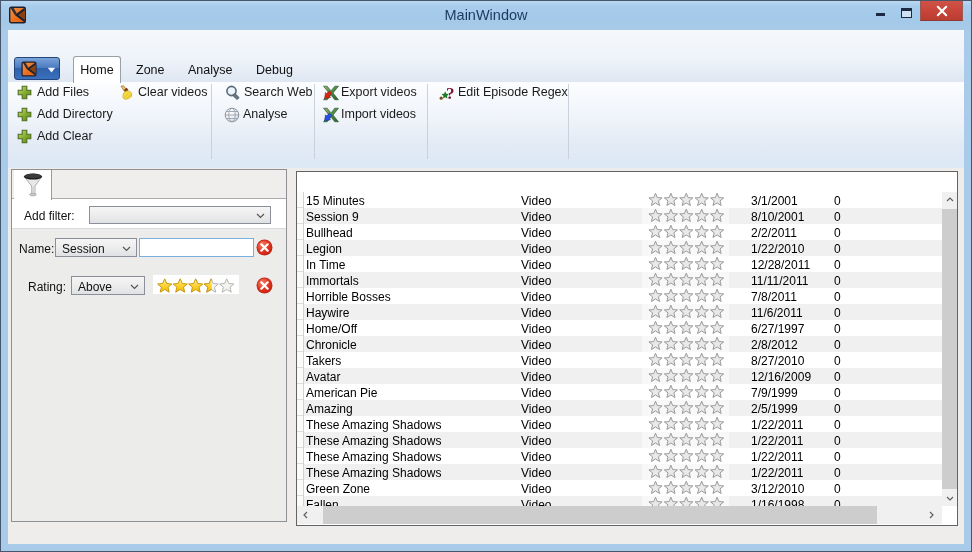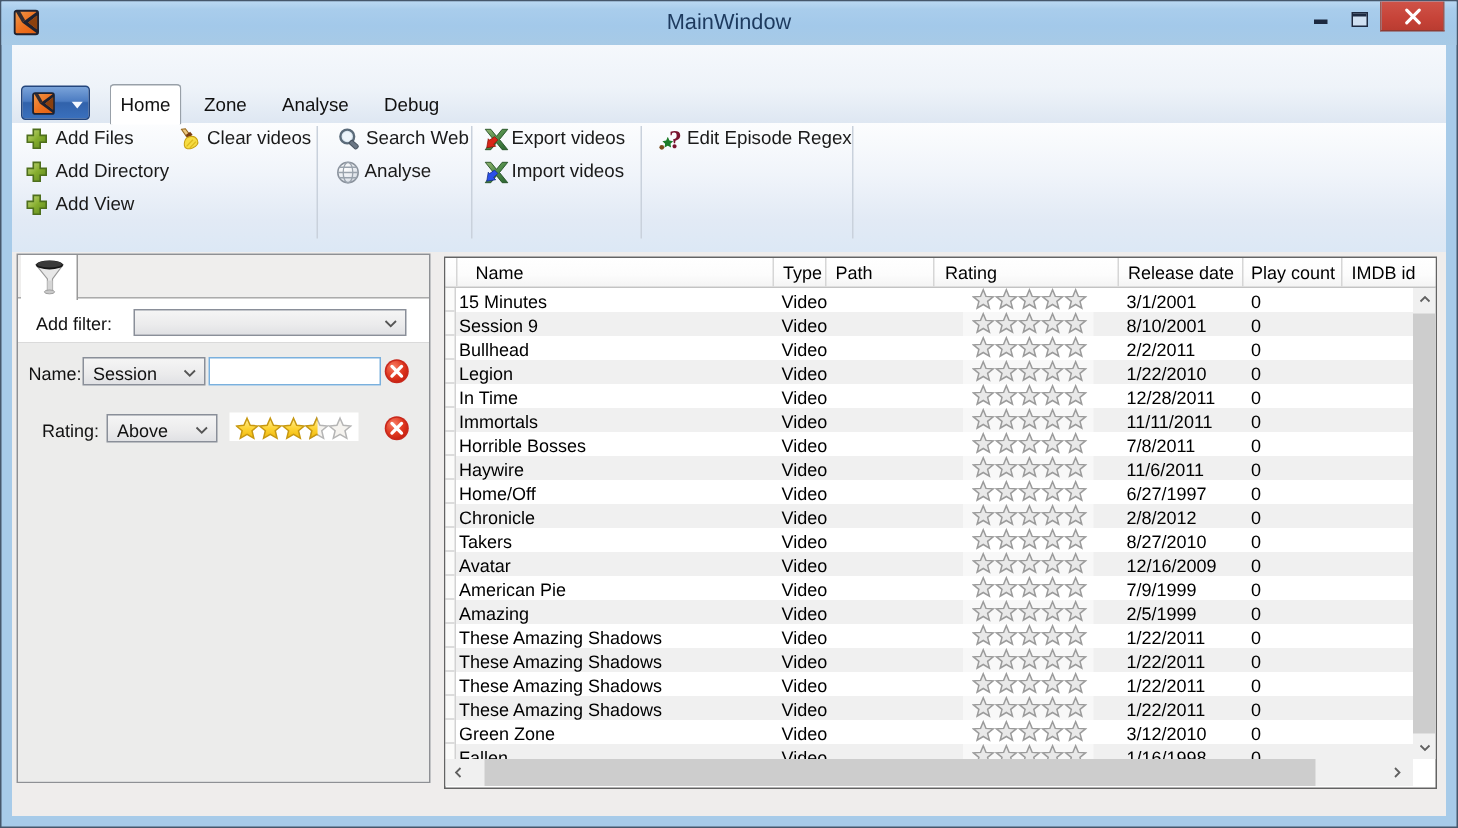--- a/index.html
+++ b/index.html
@@ -102,21 +102,21 @@
 <div class="rbtn" style="left:17px;top:105px">
     <svg width="15" height="15" viewBox="0 0 15 15">
       <path d="M5.2,1.2 L9.8,1.2 L9.8,5.2 L13.8,5.2 L13.8,9.8 L9.8,9.8 L9.8,13.8 L5.2,13.8 L5.2,9.8 L1.2,9.8 L1.2,5.2 L5.2,5.2 Z" fill="url(#gg)" stroke="#4e6f1d" stroke-width="1.1"></path>
     </svg>
     <span>Add Directory</span>
   </div>
 <div class="rbtn" style="left:17px;top:127px">
     <svg width="15" height="15" viewBox="0 0 15 15">
       <path d="M5.2,1.2 L9.8,1.2 L9.8,5.2 L13.8,5.2 L13.8,9.8 L9.8,9.8 L9.8,13.8 L5.2,13.8 L5.2,9.8 L1.2,9.8 L1.2,5.2 L5.2,5.2 Z" fill="url(#gg)" stroke="#4e6f1d" stroke-width="1.1"></path>
     </svg>
-    <span>Add View</span>
+    <span>Add Clear</span>
   </div>
 <div class="rbtn" style="left:119px;top:83px">
     <svg width="16" height="16" viewBox="0 0 16 16">
       <path d="M2,1.2 L4.6,0.8 L7.4,4.6 L5.4,6.2 Z" fill="#ecc77e" stroke="#96681e" stroke-width=".7"></path>
       <path d="M4.8,5 L7.8,2.8 L9.4,4.9 L6.4,7.2 Z" fill="#7a3e12"></path>
       <path d="M5.6,6.8 Q10.6,4.4 12.6,8.4 Q14,11.6 9.4,13.6 Q4.4,15.4 3.9,11.9 Q3.6,9 5.6,6.8 Z" fill="#f6dc42" stroke="#c8a012" stroke-width=".7"></path>
       <path d="M5.4,12.6 L9.6,8.2 M7.6,13.6 L11.6,9.4" stroke="#dfb91e" stroke-width=".9"></path>
     </svg>
     <span style="left:19px">Clear videos</span>
   </div>
@@ -238,36 +238,20 @@
       </g>
 <path transform="translate(62,1)" d="M7.7,0.8 L9.8,5.5 L14.8,6 L11,9.2 L12.2,14.2 L7.7,11.5 L3.2,14.2 L4.4,9.2 L0.6,6 L5.6,5.5 Z" fill="#f5f3ef" stroke="#b5b5b5" stroke-width="1"></path>
 </svg>
 <svg class="redx" style="left:244px;top:107px" viewBox="0 0 17 17">
 <circle cx="8.5" cy="8.5" r="8" fill="#c8281c"></circle>
 <circle cx="8.5" cy="8.5" r="7" fill="url(#rg)"></circle>
 <path d="M5.3,5.3 L11.7,11.7 M11.7,5.3 L5.3,11.7" stroke="#fff" stroke-width="2.2" stroke-linecap="round"></path>
 </svg>
 </div>
 <div id="dgrid">
-<div id="dhead">
-<span class="ht" style="left:20px">Name</span>
-<span class="ht" style="left:225px">Type</span>
-<span class="ht" style="left:260px">Path</span>
-<span class="ht" style="left:333px">Rating</span>
-<span class="ht" style="left:455px">Release date</span>
-<span class="ht" style="left:537px">Play count</span>
-<span class="ht" style="left:604px">IMDB id</span>
-<div class="hsep" style="left:7px"></div>
-<div class="hsep" style="left:218px"></div>
-<div class="hsep" style="left:253px"></div>
-<div class="hsep" style="left:325px"></div>
-<div class="hsep" style="left:448px"></div>
-<div class="hsep" style="left:531px"></div>
-<div class="hsep" style="left:597px"></div>
-</div>
 <div id="rowhdr"></div>
 <div id="rowsclip">
 <div class="row" style="top:0px;background:#ffffff">
 <span class="c" style="left:2px">15 Minutes</span>
 <span class="c" style="left:217px">Video</span>
 <div style="position:absolute;left:338px;top:0px;width:87px;height:16px;background:rgba(255,255,255,.55)"></div>
 <div style="position:absolute;left:344px;top:0px"><svg width="77" height="15" viewBox="0 0 77 15">
             <path transform="translate(0.0,0)" d="M7.5,1.2 L9.3,5.6 L14.1,5.9 L10.4,8.9 L11.6,13.5 L7.5,11 L3.4,13.5 L4.6,8.9 L0.9,5.9 L5.7,5.6 Z" fill="#e9e9e9" stroke="#9b9b9b" stroke-width="1"></path>
             <path transform="translate(15.4,0)" d="M7.5,1.2 L9.3,5.6 L14.1,5.9 L10.4,8.9 L11.6,13.5 L7.5,11 L3.4,13.5 L4.6,8.9 L0.9,5.9 L5.7,5.6 Z" fill="#e9e9e9" stroke="#9b9b9b" stroke-width="1"></path>
             <path transform="translate(30.8,0)" d="M7.5,1.2 L9.3,5.6 L14.1,5.9 L10.4,8.9 L11.6,13.5 L7.5,11 L3.4,13.5 L4.6,8.9 L0.9,5.9 L5.7,5.6 Z" fill="#e9e9e9" stroke="#9b9b9b" stroke-width="1"></path>

